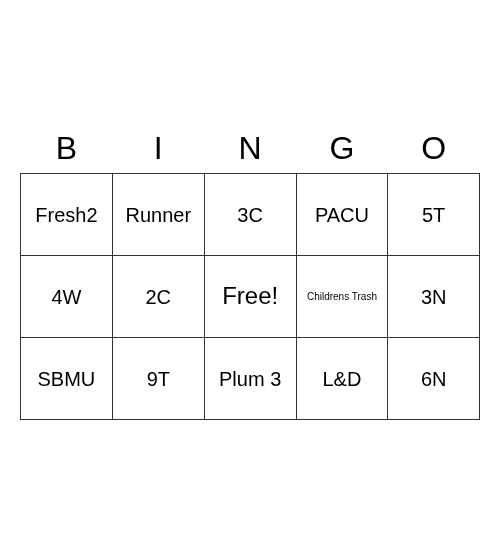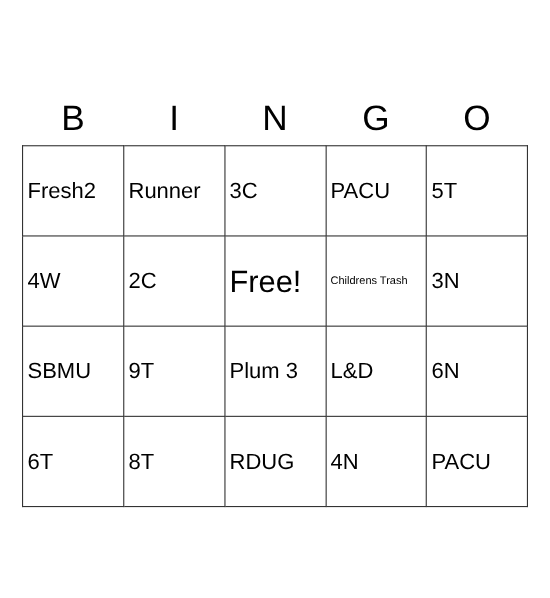--- a/index.html
+++ b/index.html
@@ -28,35 +28,35 @@
       height: 50px;
       text-align: center;
       font-size: 32px;
       font-weight: normal;
       border: none;
     }
 
     .bingo-body td {
       width: 92px;
       height: 82px;
-      text-align: left;
+      text-align: center;
       vertical-align: middle;
       border: 1.5px solid #333;
       font-size: 20px;
       font-weight: normal;
       padding: 4px;
       line-height: 1.2;
     }
 
     .bingo-body td.small-text {
       font-size: 10px;
     }
 
     .bingo-body td.free-cell {
-      font-size: 28px;
+      font-size: 24px;
     }
   </style>
 </head>
 <body>
 
 <table class="bingo-card">
   <thead>
     <tr class="bingo-header-row">
     <th>B</th>
         <th>I</th>
@@ -80,21 +80,14 @@
         <td class="small-text">Childrens Trash</td>
         <td>3N</td>
       </tr>
       <tr>
         <td>SBMU</td>
         <td>9T</td>
         <td>Plum 3</td>
         <td>L&amp;D</td>
         <td>6N</td>
       </tr>
-      <tr>
-        <td>6T</td>
-        <td>8T</td>
-        <td>RDUG</td>
-        <td>4N</td>
-        <td>PACU</td>
-      </tr>
     </tbody>
 </table>
 
 </body></html>

